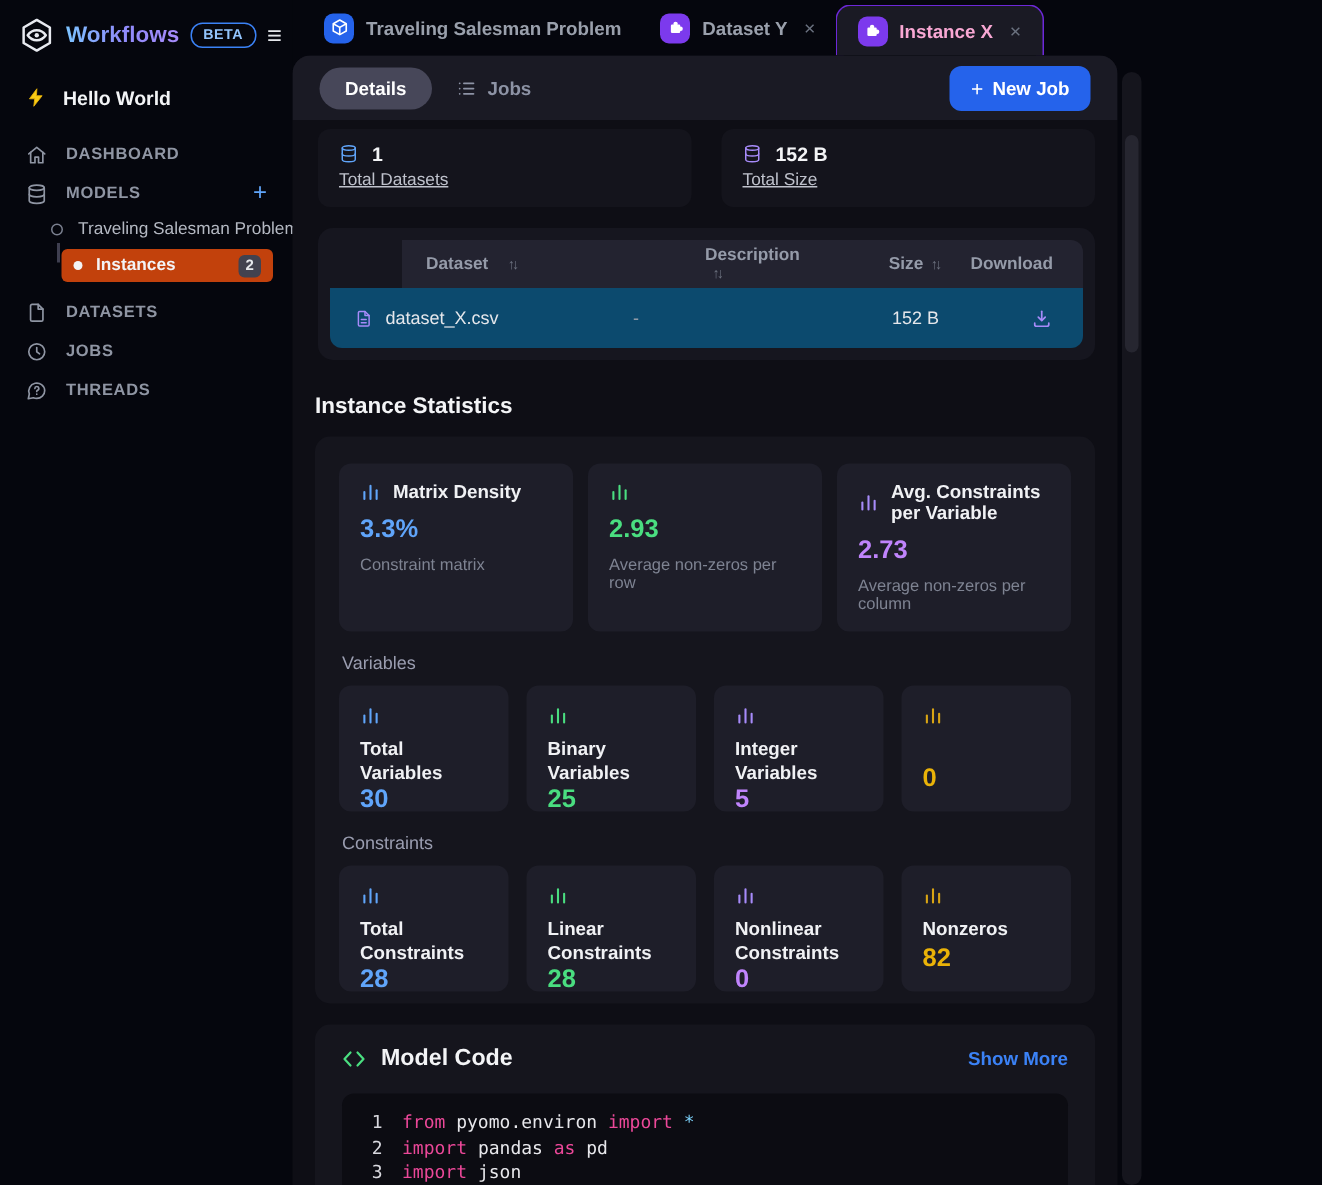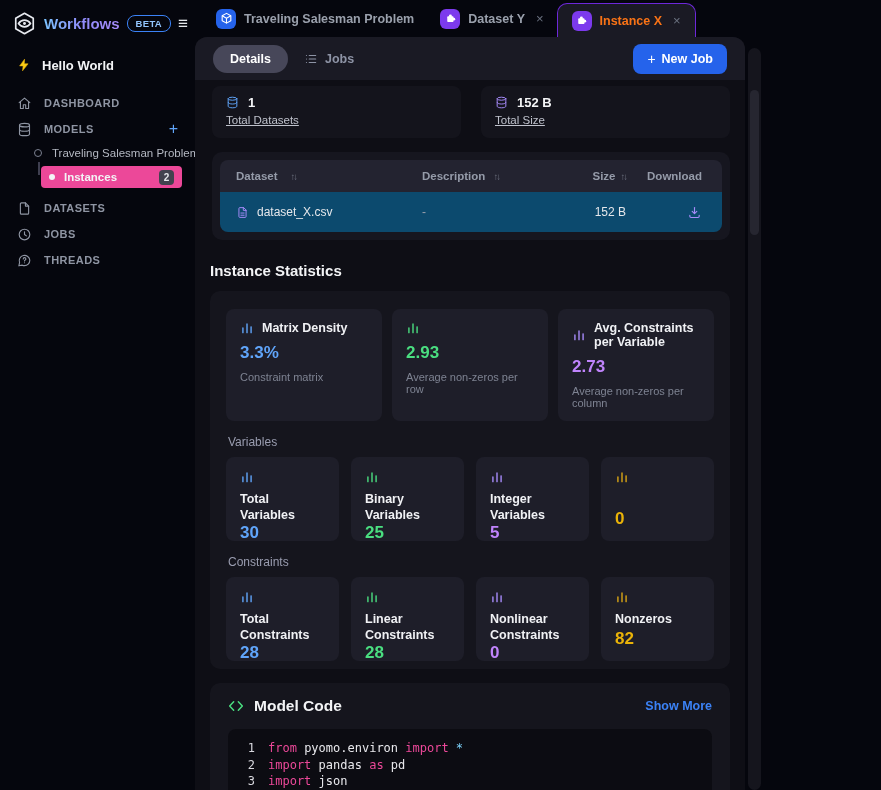--- a/index.html
+++ b/index.html
@@ -25,40 +25,40 @@
   .nav-item svg { width: 15px; height: 15px; stroke: #8f95a3; fill: none; stroke-width: 1.8;
     stroke-linecap: round; stroke-linejoin: round; flex-shrink: 0; }
   .nav-label { font-size: 11px; font-weight: 600; color: #8f95a3; letter-spacing: .45px; }
   .nav-plus { margin-left: auto; color: #60a5fa; font-size: 16px; font-weight: 400; cursor: pointer; line-height: 1; }
   .tree { position: relative; }
   .tree-connector { position: absolute; left: 38px; top: 20px; width: 1.5px; height: 13px; background: #3f3f50; }
   .tree-item { display: flex; align-items: center; gap: 10px; height: 22px; padding-left: 34px; cursor: pointer; }
   .tree-circle { width: 8px; height: 8px; border: 1.5px solid #7b8090; border-radius: 50%; flex-shrink: 0; }
   .tree-label { font-size: 11.5px; color: #b4b8c2; white-space: nowrap; }
   .instances-row { display: flex; align-items: center; gap: 9px; height: 22px; margin: 2px 13px 2px 41px;
-    padding: 0 8px; background: #ec4899; border-radius: 4px; cursor: pointer; }
+    padding: 0 8px; background: #c2410c; border-radius: 4px; cursor: pointer; }
   .instances-dot { width: 6px; height: 6px; background: #f3f4f6; border-radius: 50%; flex-shrink: 0; }
   .instances-label { font-size: 11.5px; font-weight: 600; color: #f3f4f6; flex: 1; }
   .instances-badge { width: 15px; height: 15px; background: #42424f; color: #e5e7eb; font-size: 10px;
     font-weight: 600; border-radius: 4px; display: grid; place-items: center; }
   .nav-gap { height: 5px; }
 
   
   .main { flex: 1; display: flex; flex-direction: column; position: relative; }
   .tabbar { height: 37px; display: flex; align-items: center; padding-left: 8px; flex-shrink: 0; }
   .tab { display: flex; align-items: center; gap: 8px; height: 37px; padding: 0 13px; cursor: pointer; }
   .tab-icon { width: 20px; height: 20px; border-radius: 6px; display: grid; place-items: center; flex-shrink: 0; }
   .tab-icon.blue { background: #2563eb; }
   .tab-icon.purple { background: #7c3aed; }
   .tab-icon svg { width: 13px; height: 13px; }
   .tab-label { font-size: 12.5px; font-weight: 700; color: #9aa0ac; white-space: nowrap; }
   .tab-close { color: #6b7280; font-size: 13px; margin-left: 3px; cursor: pointer; }
   .tab.active { background: #1a1a24; border: 1px solid #6d28d9; border-bottom: none;
     border-radius: 10px 10px 0 0; height: 34px; align-self: flex-end; padding: 0 14px; }
-  .tab.active .tab-label { color: #f97316; }
+  .tab.active .tab-label { color: #f9a8d4; }
 
   
   .panel { flex: 1; margin-right: 19px; background: #0e0e15; border-radius: 12px 12px 0 0;
     overflow: hidden; display: flex; flex-direction: column; }
   .toolbar { height: 43px; flex-shrink: 0; background: #1a1a24; display: flex; align-items: center;
     padding: 0 18px; }
   .details-pill { background: #474759; color: #fff; font-size: 12.5px; font-weight: 700;
     border: none; border-radius: 999px; padding: 7px 17px; cursor: pointer;
     font-family: "Liberation Sans", sans-serif; }
   .jobs-btn { display: flex; align-items: center; gap: 7px; margin-left: 16px; color: #8d93a5;
@@ -75,21 +75,21 @@
   .summary-grid { display: grid; grid-template-columns: 1fr 1fr; gap: 20px; }
   .summary-card { background: #14141c; border-radius: 8px; padding: 9px 14px; height: 52px; }
   .summary-top { display: flex; align-items: center; gap: 9px; font-size: 13px; font-weight: 700; color: #f3f4f6; }
   .summary-top svg { width: 13px; height: 13px; fill: none; stroke-width: 1.8; stroke-linecap: round; }
   .summary-label { font-size: 11.5px; color: #bfc2cc; margin-top: 4px; text-decoration: underline; }
 
   
   .table-wrap { margin-top: 14px; background: #16161f; border-radius: 10px; padding: 8px; }
   .table { border-radius: 8px; overflow: hidden; }
   .thead { display: flex; align-items: center; background: #232330; height: 32px; padding: 0 16px;
-    font-size: 11.5px; font-weight: 600; color: #959ba9; }
+    font-size: 11.5px; font-weight: 600; color: #959ba9; margin-left: 48px; }
   .trow { display: flex; align-items: center; background: #0c4a6e; height: 40px; padding: 0 16px;
     font-size: 12px; color: #e5e7eb; }
   .col-dataset { width: 186px; display: flex; align-items: center; gap: 8px; }
   .col-desc { flex: 1; }
   .col-size { width: 90px; display: flex; justify-content: flex-end; align-items: center; }
   .col-dl { width: 80px; display: flex; justify-content: flex-end; align-items: center; padding-right: 4px; }
   .sort { font-size: 9.5px; letter-spacing: -2px; color: #6e7380; margin-left: 5px; cursor: pointer; }
   .file-icon svg { width: 13px; height: 13px; stroke: #a78bfa; fill: none; stroke-width: 1.8;
     stroke-linecap: round; stroke-linejoin: round; display: block; }
   .dl-icon svg { width: 15px; height: 15px; stroke: #a78bfa; fill: none; stroke-width: 1.8;

